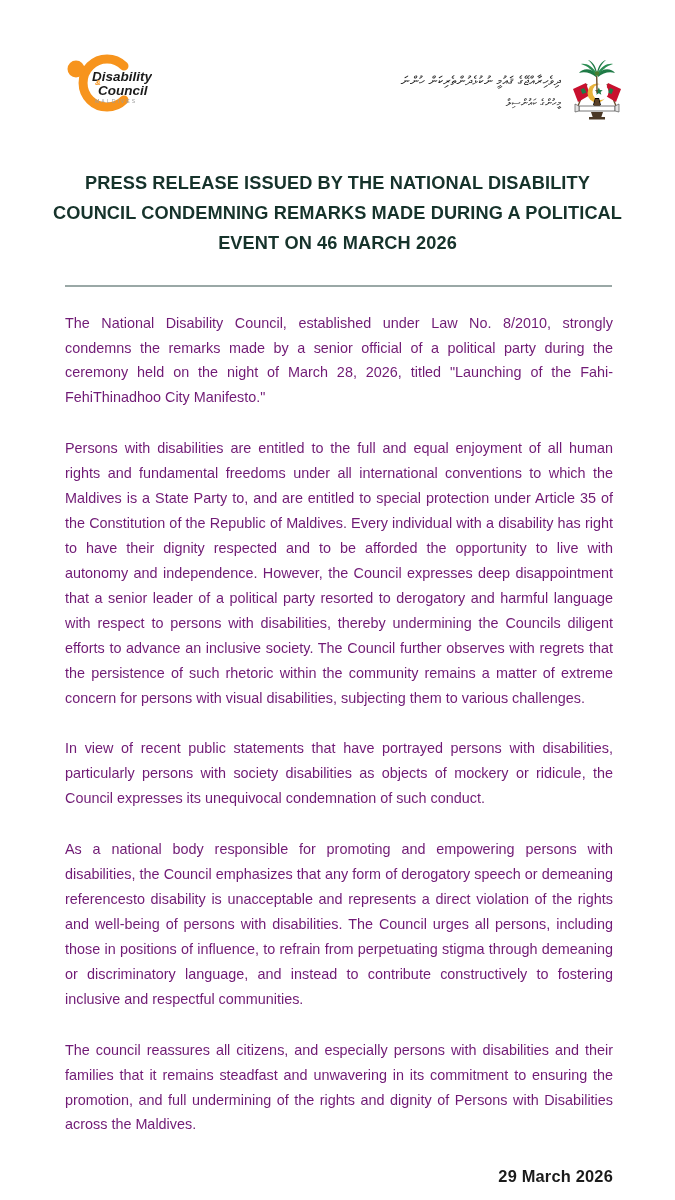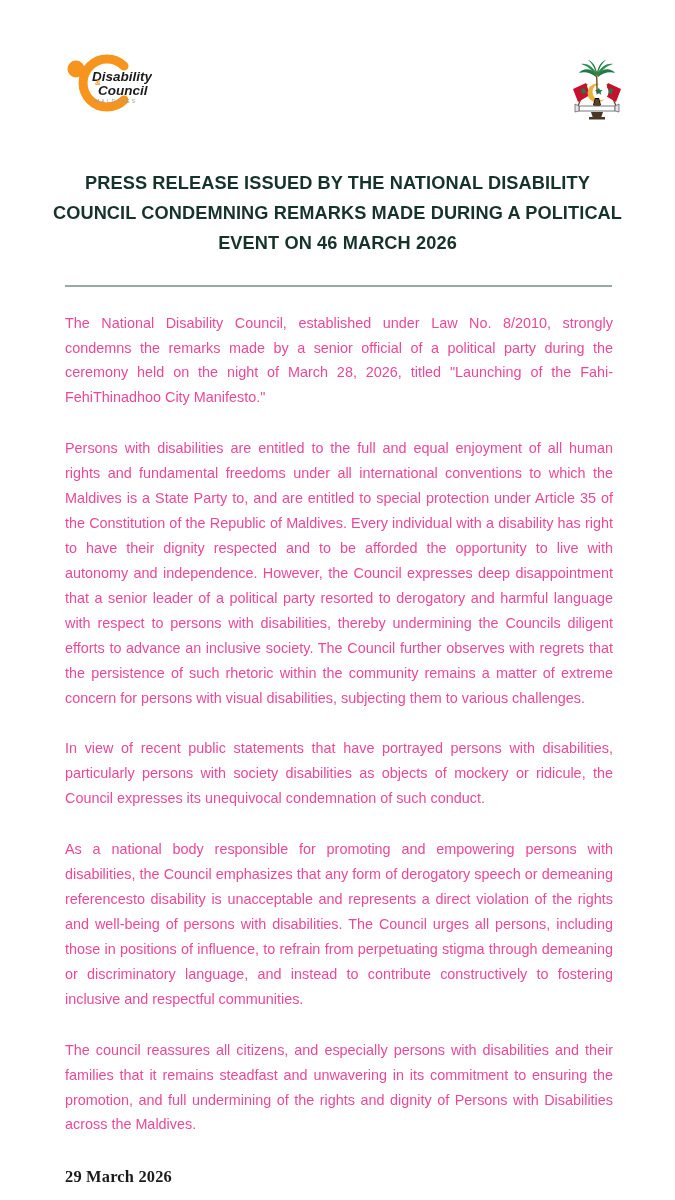--- a/index.html
+++ b/index.html
@@ -85,34 +85,33 @@
   }
 
   
   .content {
     margin: 0 62px 0 65px;
   }
   .para {
     text-align: justify;
     font-size: 14.4px;
     line-height: 1.73;
-    color: #ec4899;
+    color: #701a75;
     margin: 26px 0 0 0;
     hyphens: none;
   }
   .para:first-child { margin-top: 24px; }
 
   .date {
-    text-align: left;
+    text-align: right;
     font-weight: bold;
     font-size: 16.4px;
     color: #1b1b1b;
     margin-top: 30px;
     letter-spacing: 0.2px;
-    font-family: Liberation Serif, serif;
   }
 </style>
 </head>
 <body>
 
 <div class="page">
 
   <div class="header">
 
     <div class="logo-block">
@@ -120,20 +119,24 @@
         <path d="M62 14 A24 24 0 1 0 62 48" fill="none" stroke="#F7941D" stroke-width="9" stroke-linecap="round"></path>
         <circle cx="14" cy="17" r="8.5" fill="#F7941D"></circle>
         <text x="30" y="29" font-family="'Liberation Sans', sans-serif" font-size="13.5" font-weight="bold" font-style="italic" fill="#1b1b1b">Disability</text>
         <text x="36" y="43" font-family="'Liberation Sans', sans-serif" font-size="13.5" font-weight="bold" font-style="italic" fill="#1b1b1b">Council</text>
         <text x="33" y="33" font-family="'Liberation Sans', sans-serif" font-size="8" font-weight="bold" font-style="italic" fill="#F7941D">&amp;</text>
         <text x="33" y="51" font-family="'Liberation Sans', sans-serif" font-size="5.2" letter-spacing="2" fill="#9c9c9c">MALDIVES</text>
       </svg>
     </div>
 
     <div class="gov-block">
+      <div class="thaana">
+        <div class="thaana-line1">ދިވެހިރާއްޖޭގެ ޤައުމީ ނުކުޅެދުންތެރިކަން ހުންނަ</div>
+        <div class="thaana-line2">މީހުންގެ ކައުންސިލް</div>
+      </div>
       <svg class="emblem-svg" width="52" height="62" viewBox="0 0 52 62">
 
         <line x1="16" y1="24" x2="7" y2="46" stroke="#6b4a2a" stroke-width="1.3"></line>
         <line x1="36" y1="24" x2="45" y2="46" stroke="#6b4a2a" stroke-width="1.3"></line>
 
         <path d="M15 23 L2 29 L7 42 L19 35 Z" fill="#C8102E"></path>
         <path d="M9.5 29.5 L13 28 L15.5 32.5 L11.5 34 Z" fill="#1f7a46"></path>
 
         <path d="M37 23 L50 29 L45 42 L33 35 Z" fill="#C8102E"></path>
         <path d="M42.5 29.5 L39 28 L36.5 32.5 L40.5 34 Z" fill="#1f7a46"></path>

